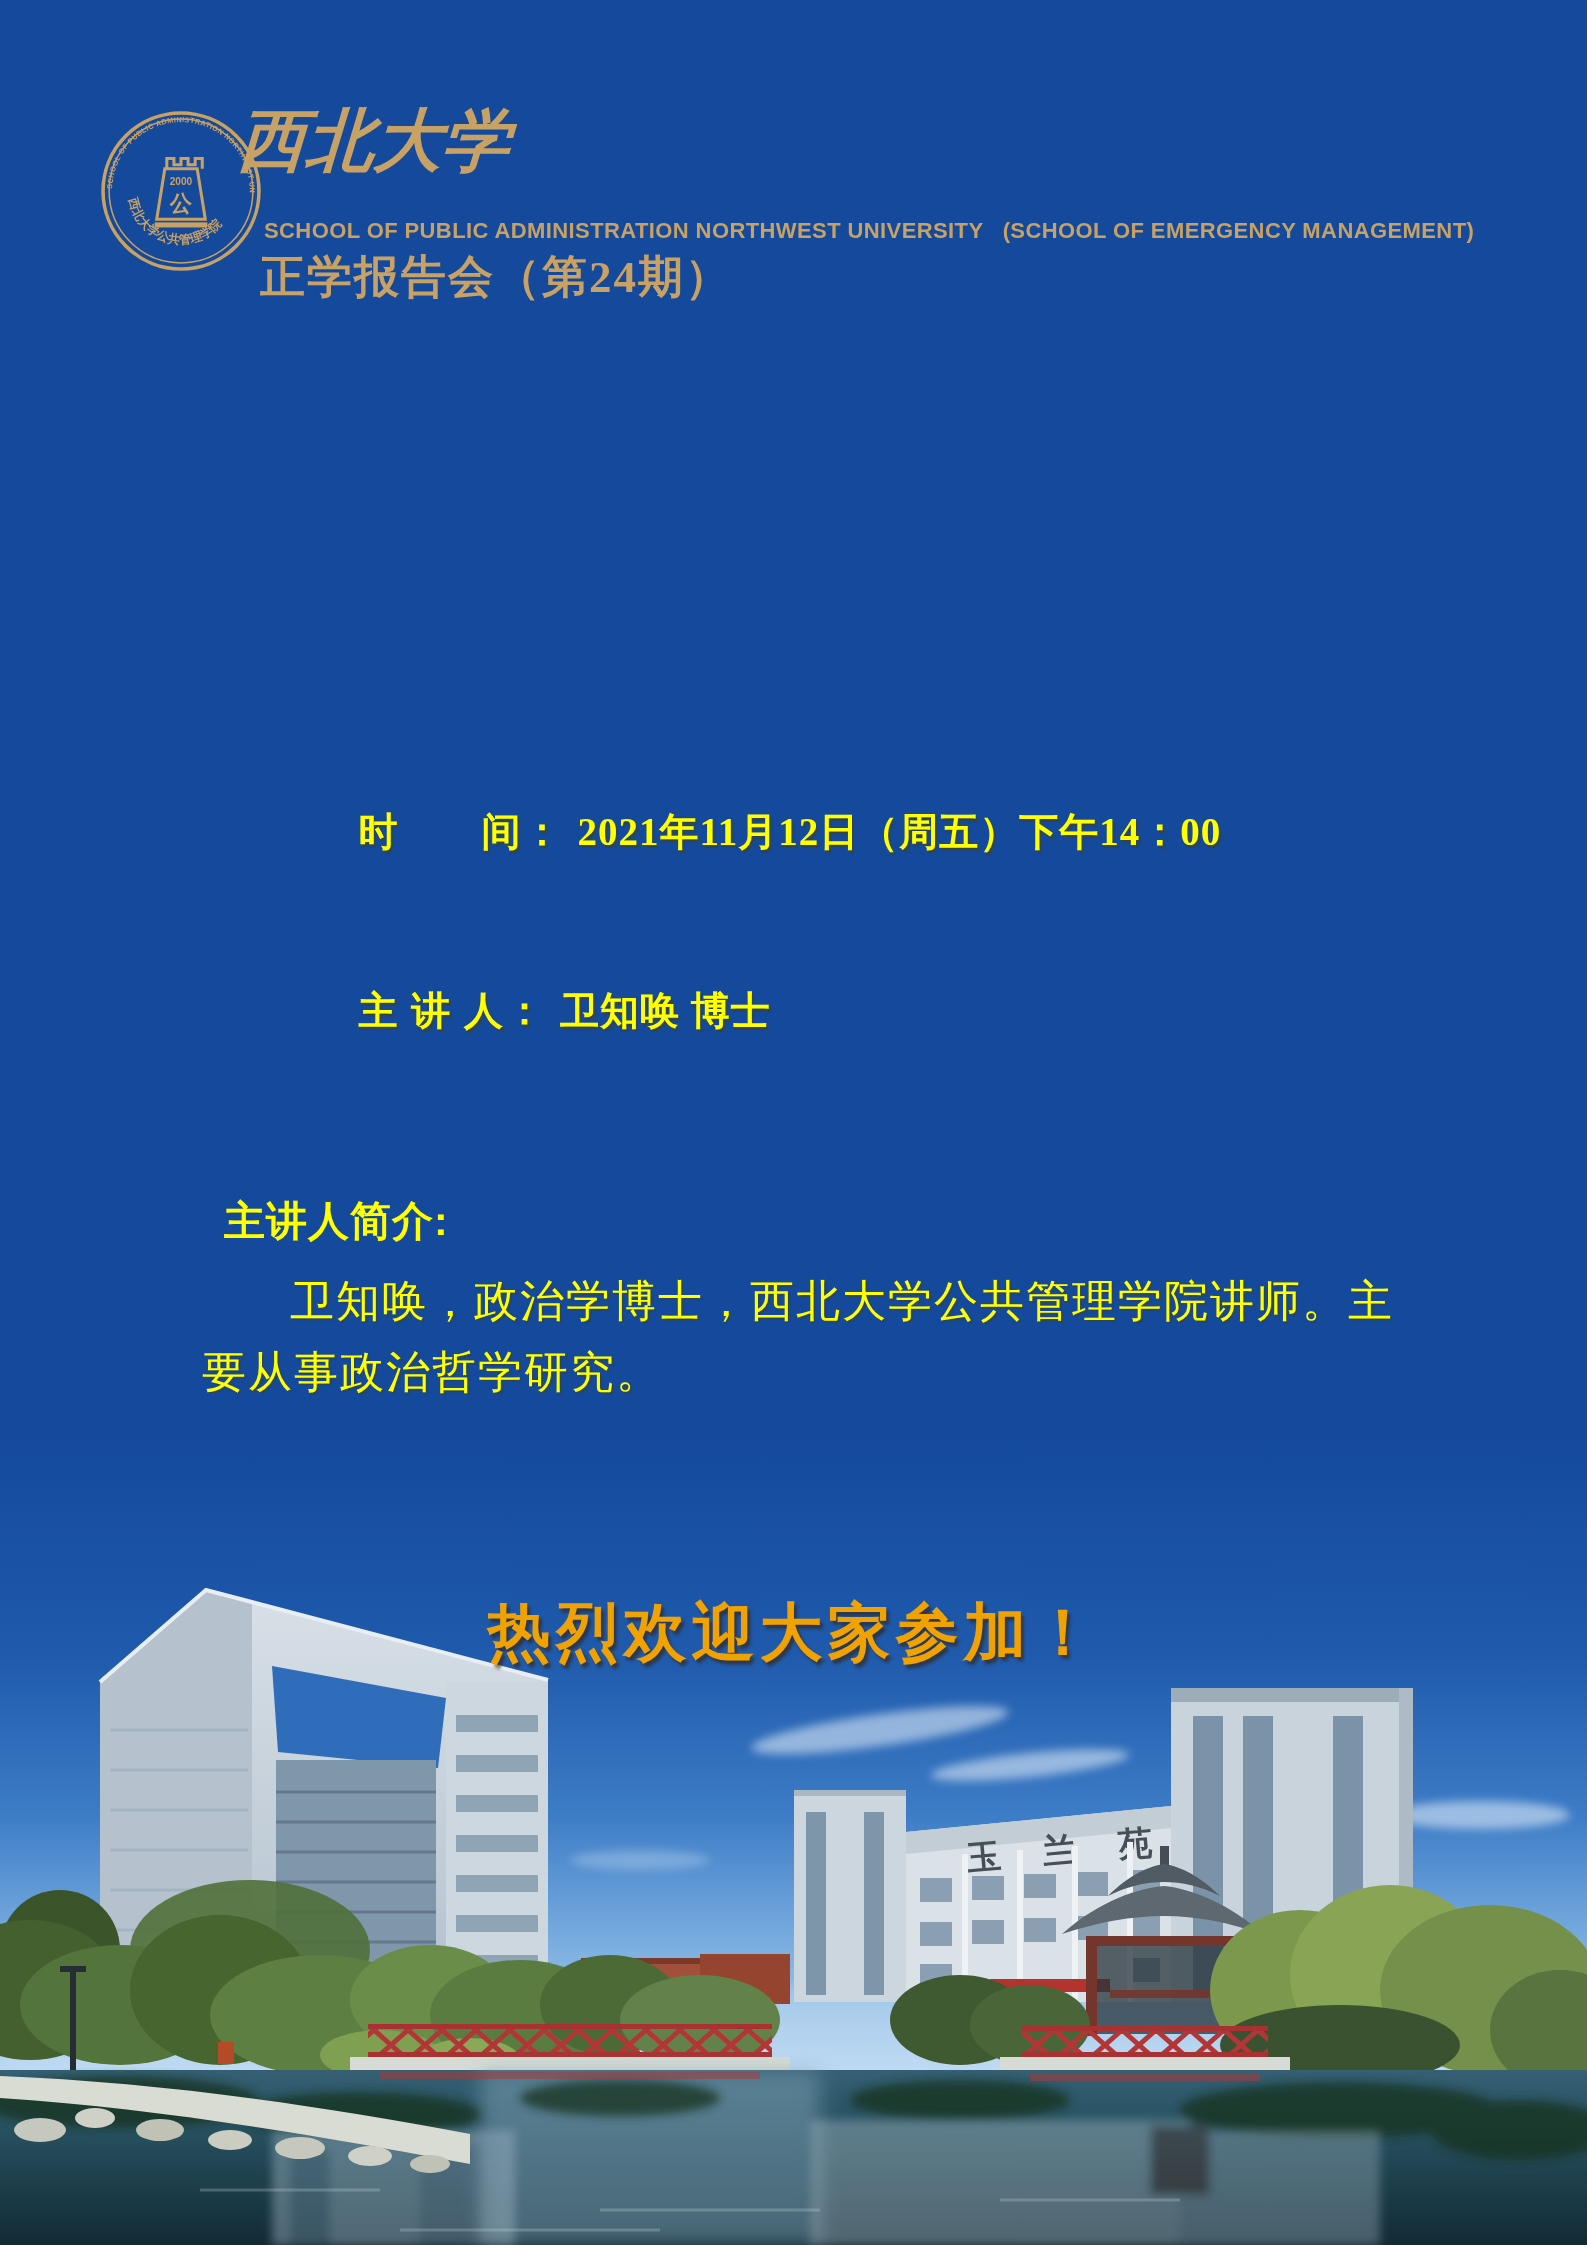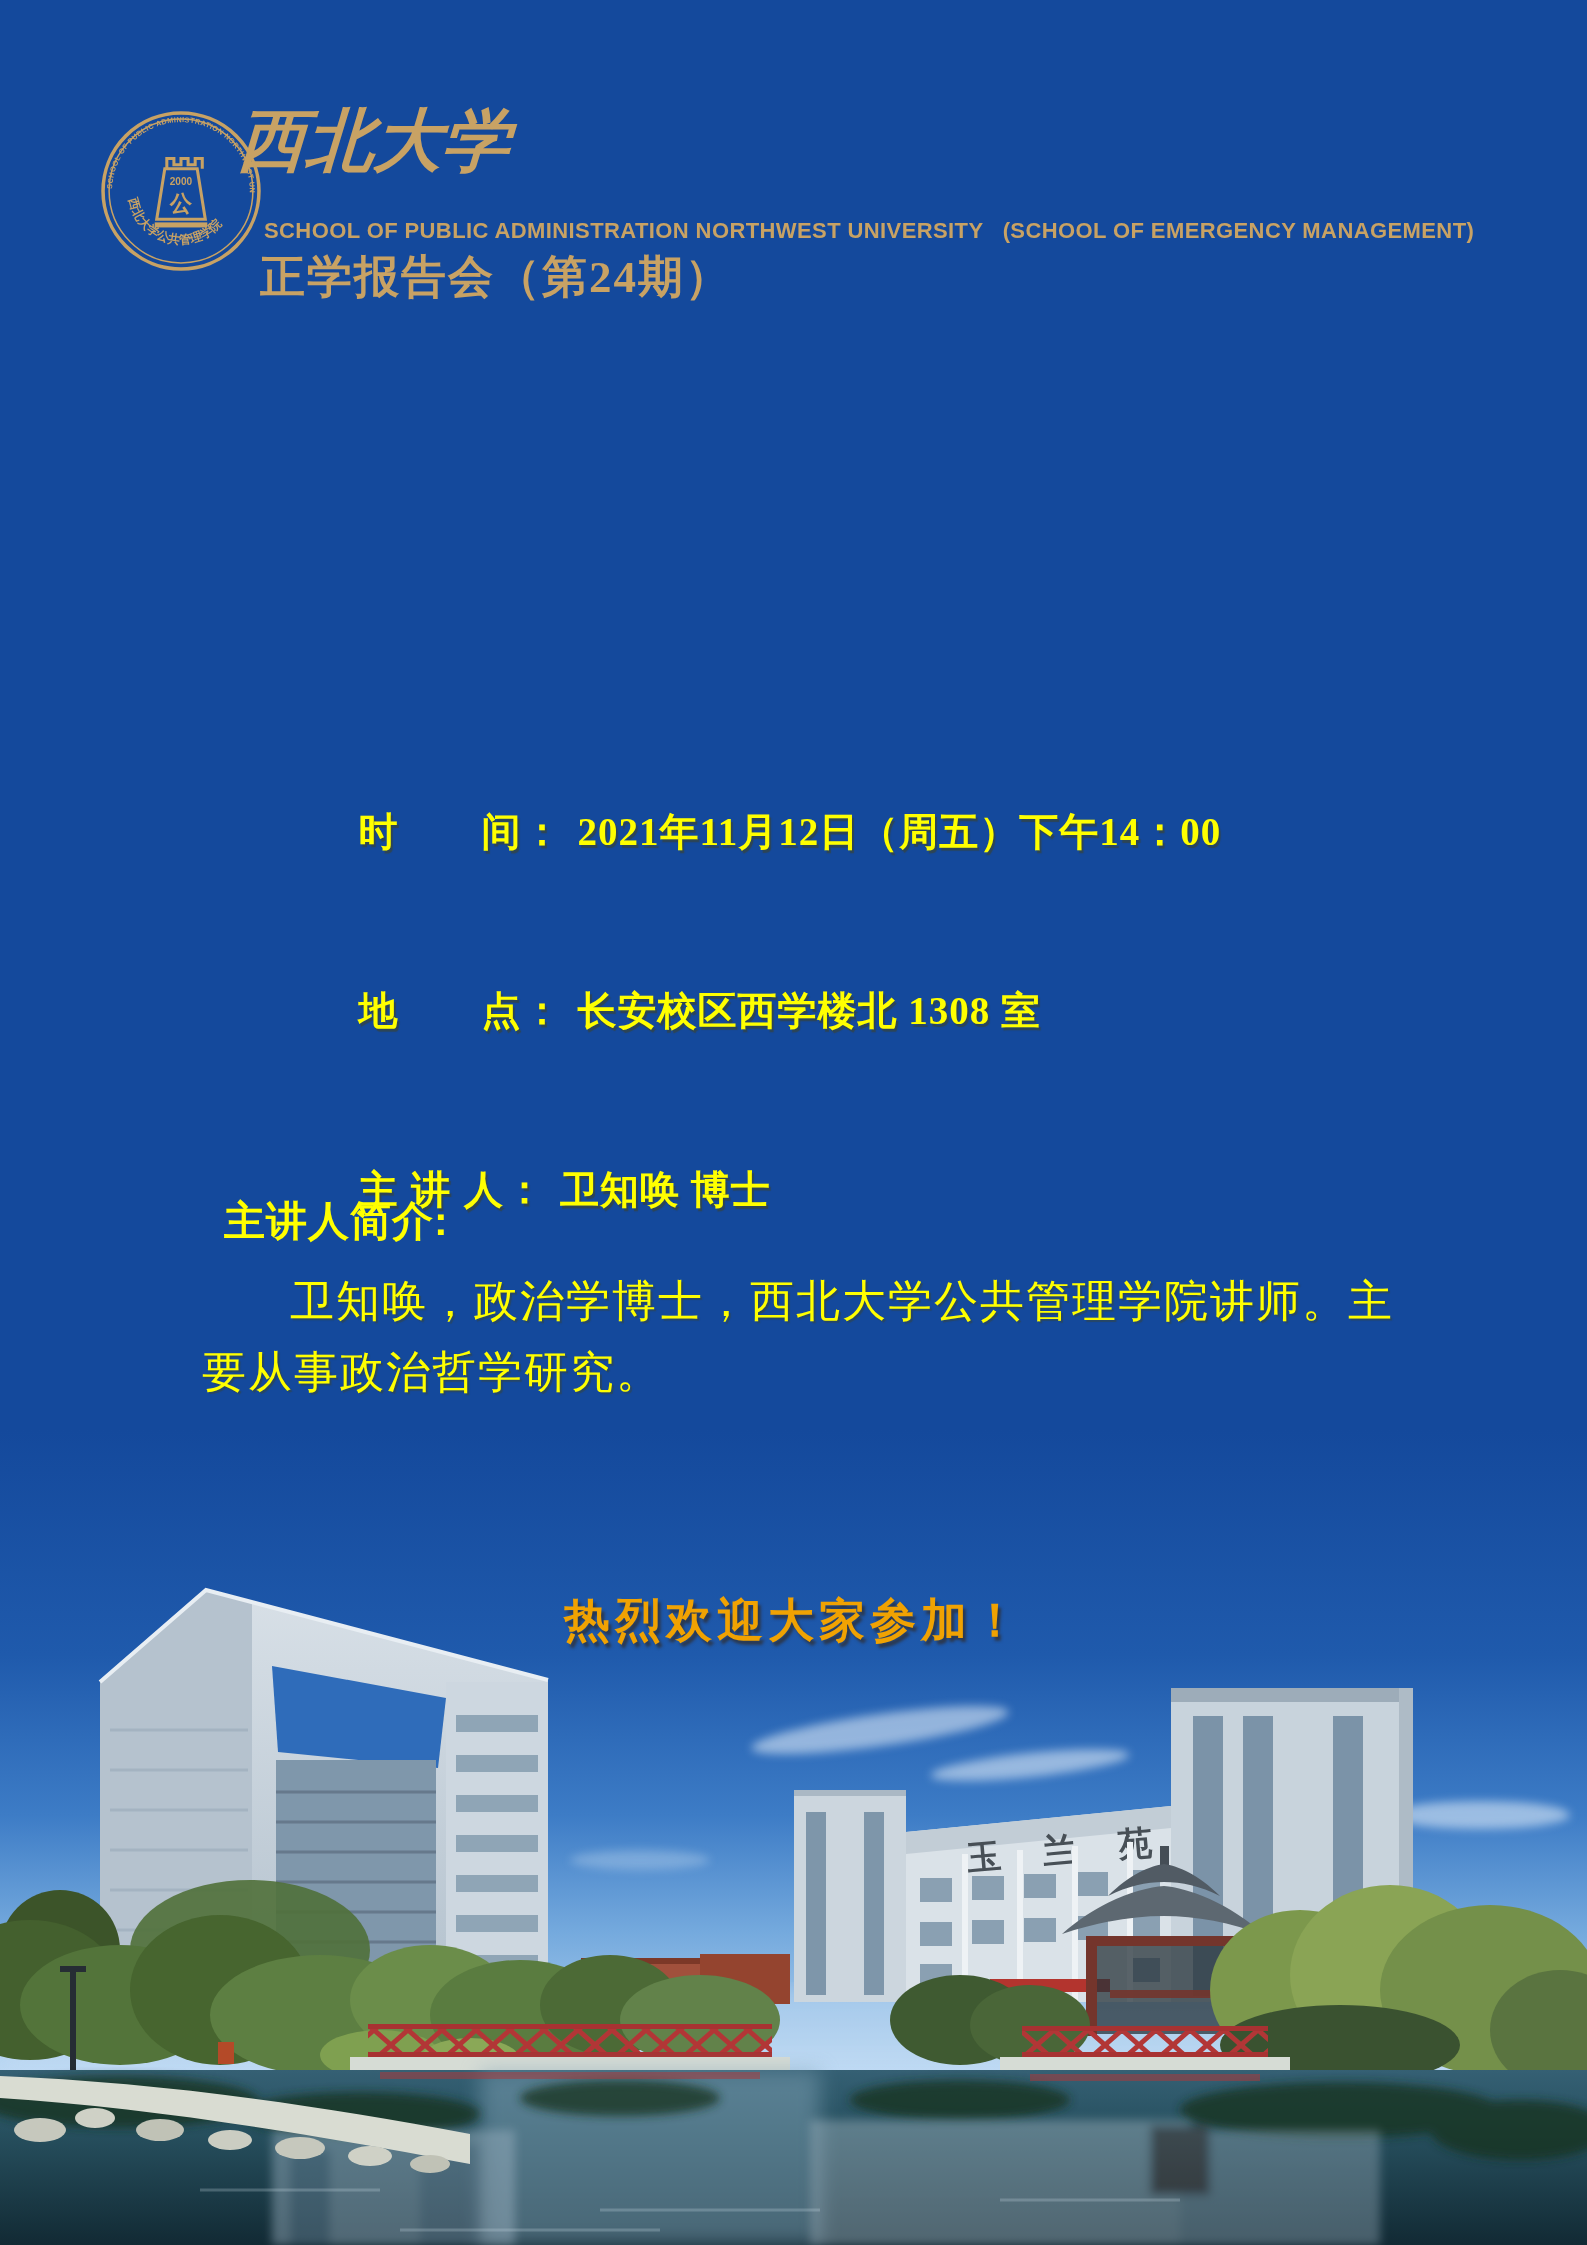--- a/index.html
+++ b/index.html
@@ -34,21 +34,21 @@
   .intro-head{position:absolute;left:190px;top:1194px;font-weight:700;font-size:41px;color:#ffff00;letter-spacing:1px;margin-left:34px;}
   .intro-body{
     position:absolute;left:190px;top:1254px;width:1215px;margin:12px;
     font-family:"Liberation Serif",serif;font-size:44px;line-height:1.62;
     color:#ffff00;text-indent:2em;letter-spacing:2px;
     text-shadow:2px 2px 1px rgba(75,65,0,.35);
   }
   
   .welcome{
     position:absolute;left:0;top:1590px;width:100%;text-align:center;z-index:3;
-    font-weight:700;font-size:46px;letter-spacing:5px;color:#f0a202;
+    font-weight:700;font-size:63px;letter-spacing:5px;color:#f0a202;
     text-shadow:3px 4px 3px rgba(55,30,0,.55);
   }
   .photo{position:absolute;left:0;top:1430px;width:1587px;height:815px;z-index:1;display:block;}
 </style>
 </head>
 <body>
 
 <div class="poster">
 
   <svg class="seal" viewBox="0 0 160 160">
@@ -76,23 +76,20 @@
   <div class="brand-line">
     <span class="calli">西北大学</span>
   </div>
   <div class="brand-en">SCHOOL OF PUBLIC ADMINISTRATION NORTHWEST UNIVERSITY   (SCHOOL OF EMERGENCY MANAGEMENT)</div>
   <div class="series">正学报告会（第24期）</div>
 
 
   <div class="details">
     <div class="row">
       <span class="lbl">时　　间：</span><span class="val">2021年11月12日（周五）下午14：00</span>
-    </div>
-    <div class="row">
-      <span class="lbl">地　　点：</span><span class="val">长安校区西学楼北 1308 室</span>
     </div>
     <div class="row">
       <span class="lbl">主 讲 人：</span><span class="val">卫知唤 博士</span>
     </div>
   </div>
 
   <div class="intro-head">主讲人简介:</div>
   <p class="intro-body">卫知唤，政治学博士，西北大学公共管理学院讲师。主要从事政治哲学研究。</p>
 
   <div class="welcome">热烈欢迎大家参加！</div>

